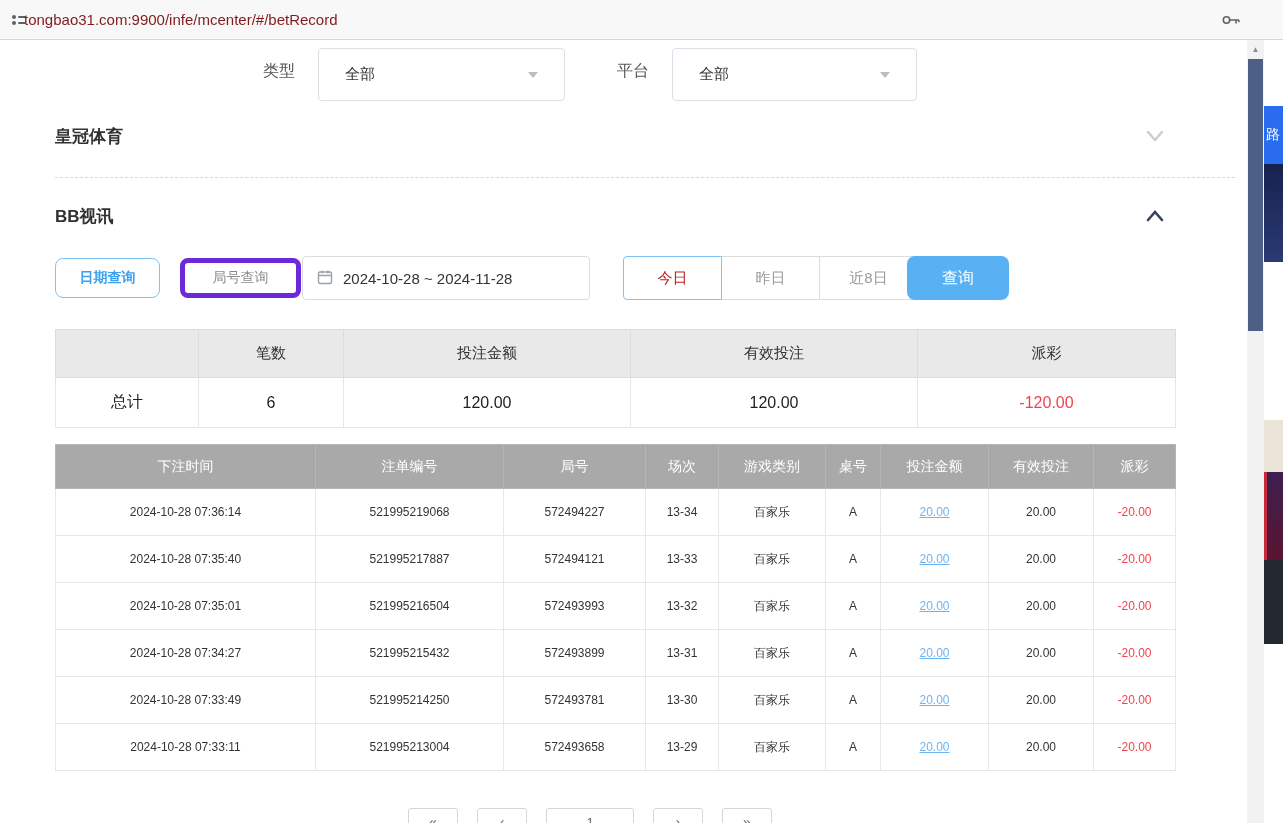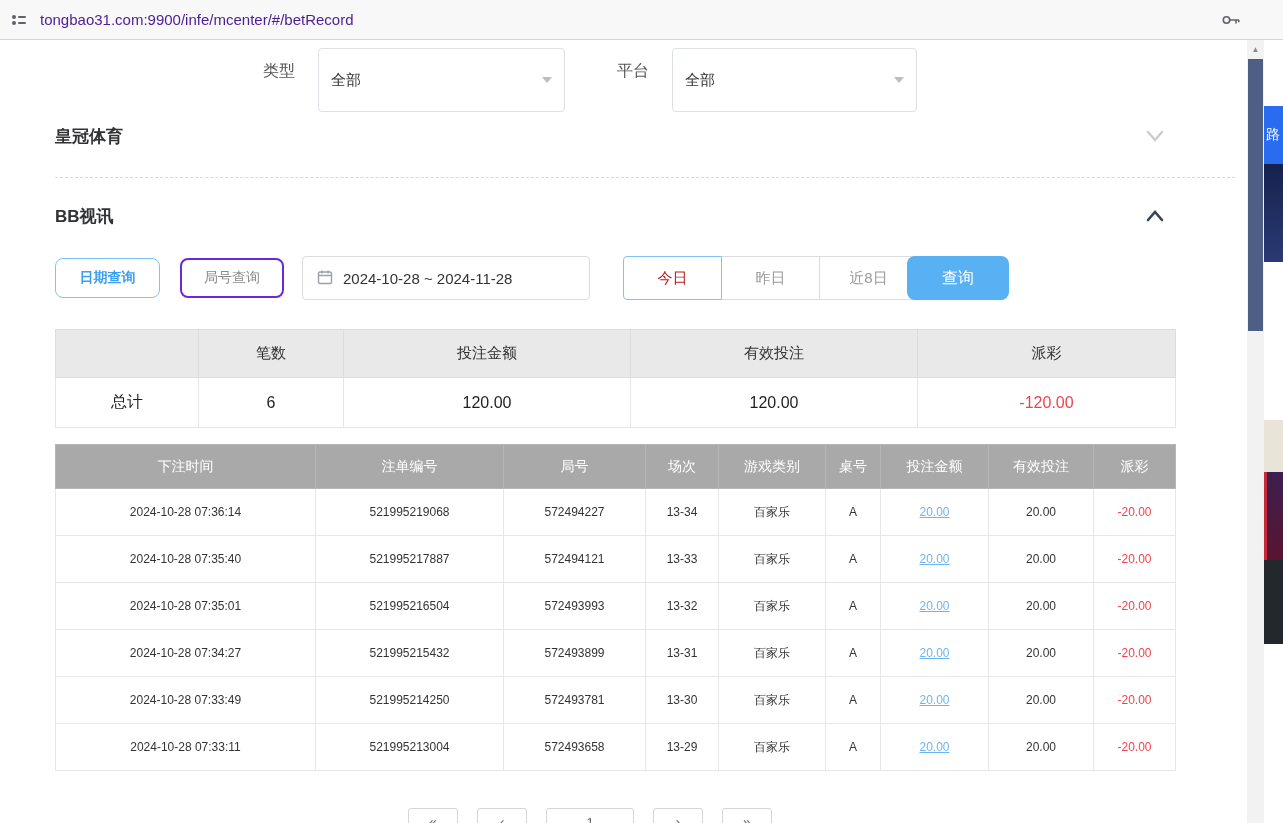--- a/index.html
+++ b/index.html
@@ -4,53 +4,53 @@
 <style>
   * { margin:0; padding:0; box-sizing:border-box; }
   html,body { width:1283px; height:823px; overflow:hidden; background:#fff;
     font-family:"Liberation Sans","DejaVu Sans",sans-serif; color:#333; }
   .screen { position:relative; width:1283px; height:823px; }
 
   
   .addressbar { position:absolute; left:0; top:0; width:1283px; height:40px;
     background:#f8f8f8; border-bottom:1px solid #d6d6d6; display:flex; align-items:center; }
   .site-icon { position:absolute; left:8px; top:9px; width:22px; height:22px; }
-  .url-text { position:absolute; left:40px; top:0; line-height:40px; font-size:15px; color:#4c1d95; }
+  .url-text { position:absolute; left:24px; top:0; line-height:40px; font-size:15px; color:#7f1d1d; }
   .key-icon { position:absolute; right:42px; top:11px; width:20px; height:18px; }
 
   
   .viewport { position:absolute; left:0; top:41px; width:1247px; height:782px;
     background:#fff; overflow:hidden; }
 
   
   .filter-row { position:absolute; left:0; top:6px; width:100%; height:48px; }
   .f-label { position:absolute; top:0; line-height:48px; font-size:16px; color:#555; }
   .lbl-type { left:263px; } .lbl-platform { left:617px; }
-  .select { position:absolute; top:1px; height:64px; background:#fff; border:1px solid #dcdfe6;
-    border-radius:4px; display:flex; align-items:center; padding:0 12px; font-size:15px; color:#333; cursor:pointer; }
+  .select { position:absolute; top:1px; height:53px; background:#fff; border:1px solid #dcdfe6;
+    border-radius:4px; display:flex; align-items:center; padding:0 26px; font-size:15px; color:#333; cursor:pointer; }
   .sel-type { left:318px; width:247px; } .sel-platform { left:672px; width:245px; }
   .select .caret { margin-left:auto; width:0; height:0; border-left:5px solid transparent;
     border-right:5px solid transparent; border-top:6px solid #b9bdc4; }
 
   
   .section { position:absolute; left:55px; width:1120px; height:40px; display:flex;
     align-items:center; cursor:pointer; }
   .sec-crown { top:75px; } .sec-bb { top:155px; }
   .sec-title { font-size:17px; font-weight:bold; color:#303133; }
   .sec-chevron { position:absolute; right:10px; top:13px; }
   .divider { position:absolute; left:55px; top:136px; width:1180px; height:0;
     border-top:1px dashed #d8d8d8; }
 
   
   .controls { position:absolute; left:0; top:215px; width:100%; height:46px; }
   .btn { position:absolute; border-radius:8px; background:#fff; cursor:pointer;
     font-family:inherit; display:flex; align-items:center; justify-content:center; }
   .btn-date { left:55px; top:2px; width:105px; height:40px; border:1px solid #7ec3f6;
     color:#3aa0ef; font-size:14px; font-weight:bold; }
-  .btn-round { left:180px; top:2px; width:104px; height:40px; border:2px solid #6d28d9;
+  .btn-round { left:180px; top:2px; width:121px; height:40px; border:5px solid #6d28d9;
     color:#8a8a8a; font-size:14px; }
   .date-input { position:absolute; left:302px; top:0; width:288px; height:44px;
     border:1px solid #dcdcdc; border-radius:4px; background:#fff; display:flex;
     align-items:center; padding:0 14px; gap:10px; font-size:15px; color:#333; cursor:pointer; }
   .btn-group { position:absolute; left:601px; top:0; height:44px; display:flex; }
   .g-btn { width:99px; height:44px; background:#fff; border:1px solid #dcdcdc;
     color:#9a9a9a; font-size:15px; display:flex; align-items:center; justify-content:center;
     cursor:pointer; margin-left:-1px; }
   .g-btn:first-child { margin-left:0; border-radius:4px 0 0 4px; }
   .g-btn:last-child { border-radius:0 4px 4px 0; }

